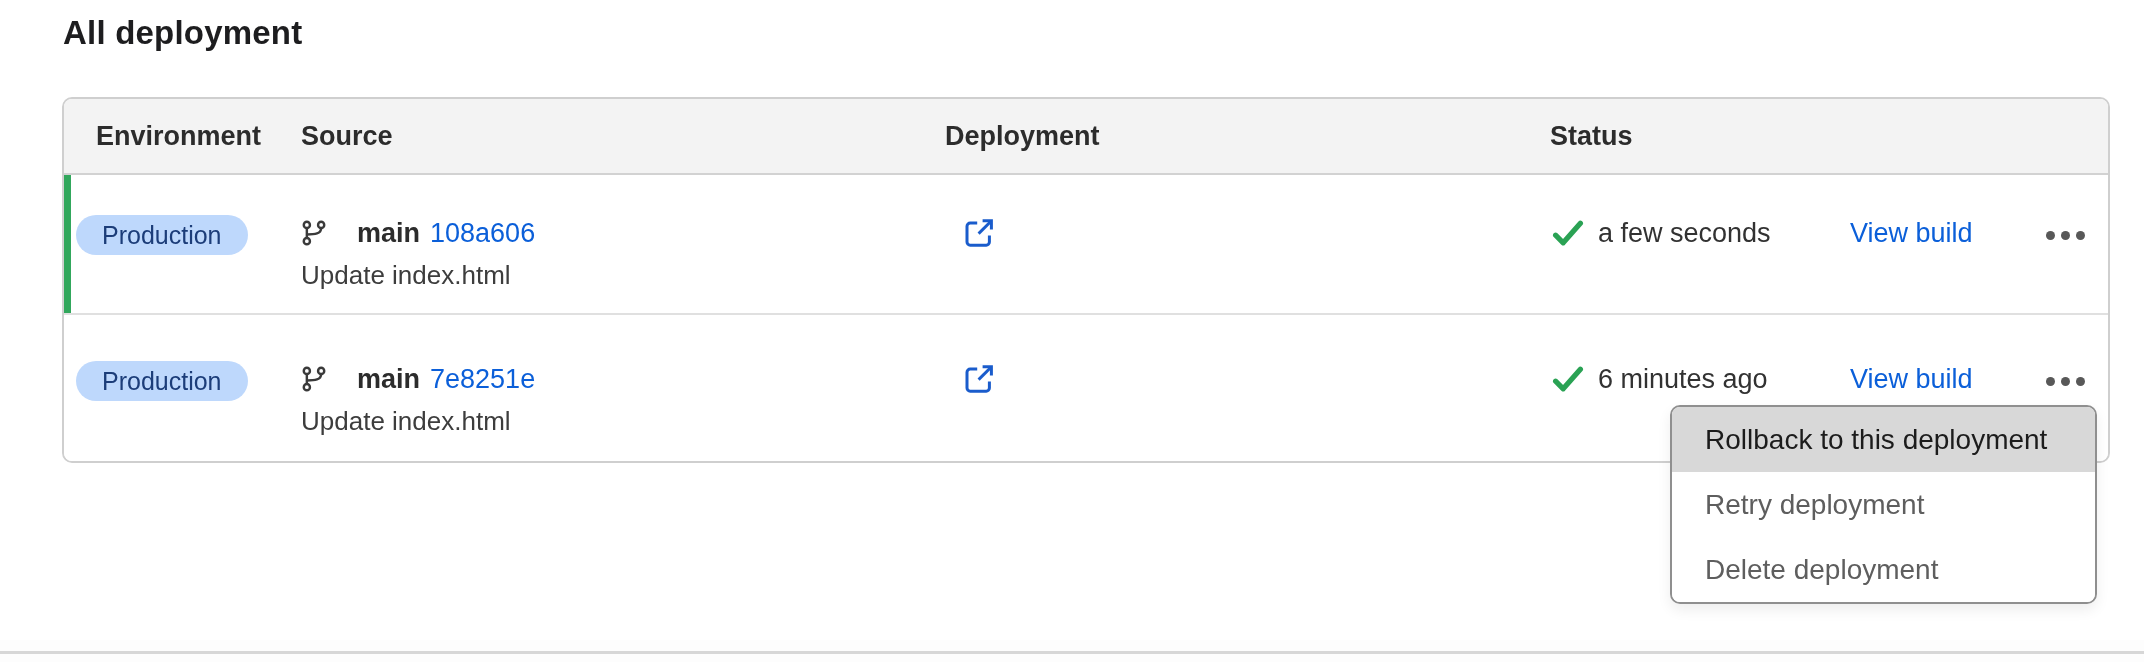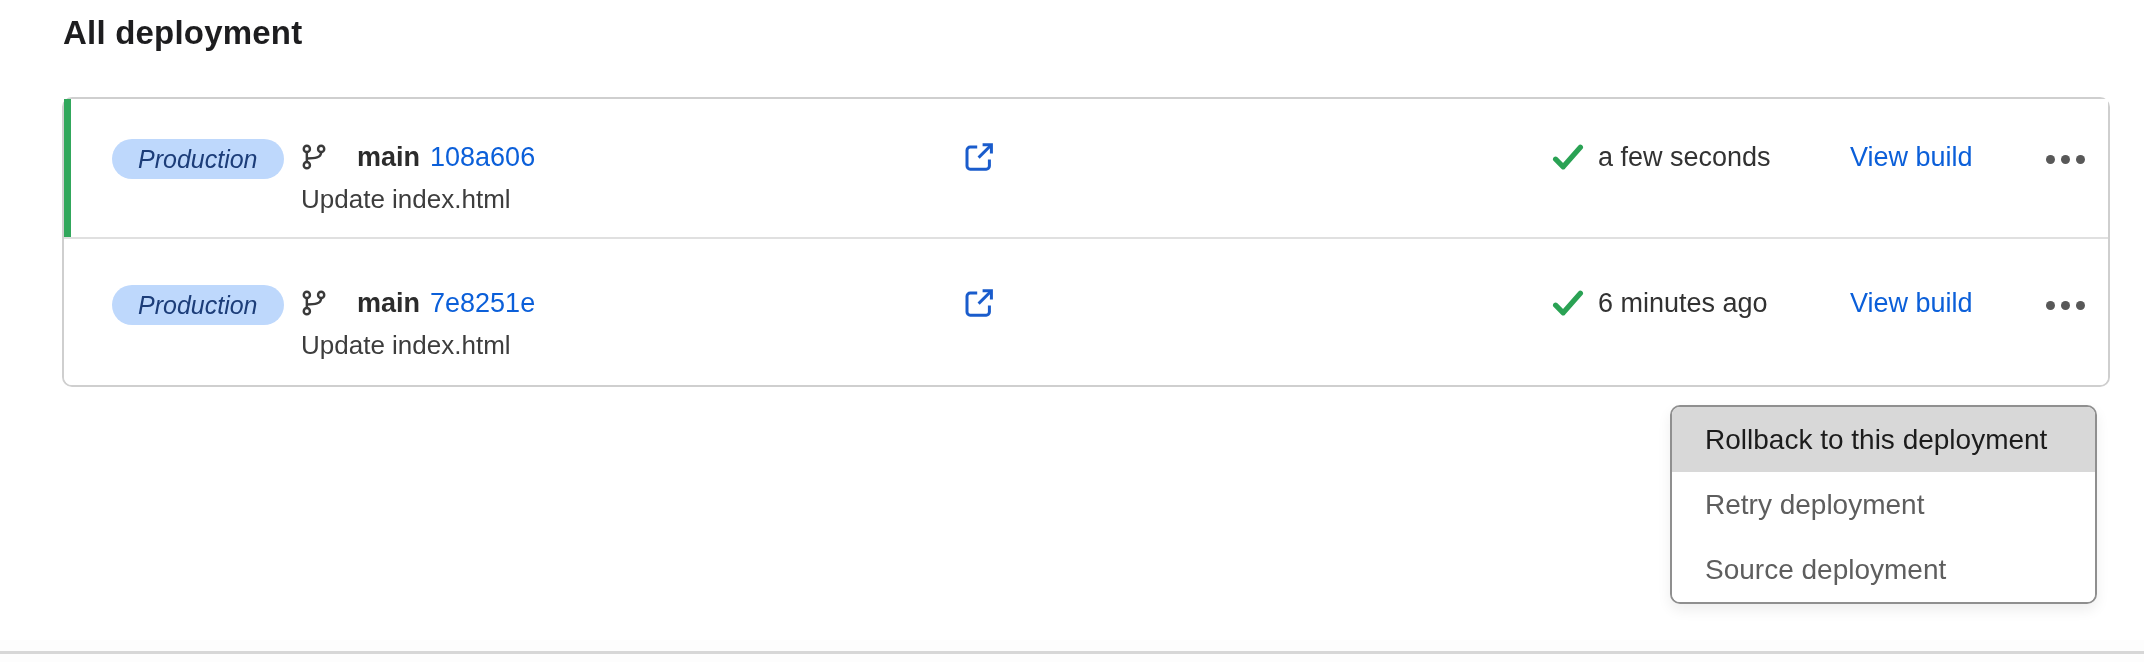--- a/index.html
+++ b/index.html
@@ -26,21 +26,21 @@
     font-size:27px; font-weight:600; color:#2c2c2c;
   }
   .t-head .h-cell:first-child { padding-left:32px; }
 
   .t-body-row { background:#fff; }
   .row-1 { height:140px; border-bottom:2px solid #e0e0e0; }
   .row-2 { height:146px; border-radius:0 0 8px 8px; }
 
   .cell { padding-top:40px; }
   .row-2 .cell { padding-top:46px; }
-  .cell-env { padding-left:48px;font-style:italic; }
+  .cell-env { padding-left:12px; }
 
   .current-strip {
     position:absolute; left:0; top:0; bottom:0; width:7px;
     background:#31a75c; z-index:2;
   }
 
   .badge {
     display:inline-block; background:#bed8fc; color:#1c3d79;
     font-size:25px; line-height:40px; padding:0 26px; border-radius:22px;
   }
@@ -89,20 +89,26 @@
   .bottom-band { position:absolute; left:0; top:640px; width:2144px; height:22px; background:#fdfdfd; }
   .bottom-divider { position:absolute; left:0; top:651px; width:2144px; height:3px; background:#d7d7d7; }
 </style>
 </head>
 <body>
 
 <div class="page-title">All deployment</div>
 
 <div class="deploy-table">
 
+  <div class="t-row t-head">
+    <div class="h-cell">Environment</div>
+    <div class="h-cell">Source</div>
+    <div class="h-cell">Deployment</div>
+    <div class="h-cell">Status</div>
+  </div>
 
   <div class="t-row t-body-row row-1">
     <div class="current-strip"></div>
     <div class="cell cell-env">
       <span class="badge">Production</span>
     </div>
     <div class="cell cell-src">
       <div class="src-line1">
         <svg class="branch-icon" viewBox="0 0 16 16" fill="none" stroke="#3a3a3a" stroke-width="1.5">
           <circle cx="3.6" cy="3" r="1.9"></circle>
@@ -181,17 +187,17 @@
         <span class="dot"></span>
         <span class="dot"></span>
       </button>
     </div>
   </div>
 </div>
 
 <div class="context-menu">
   <div class="menu-item highlighted">Rollback to this deployment</div>
   <div class="menu-item">Retry deployment</div>
-  <div class="menu-item">Source deployment</div>
+  <div class="menu-item">Delete deployment</div>
 </div>
 
 <div class="bottom-band"></div>
 <div class="bottom-divider"></div>
 
 </body></html>

